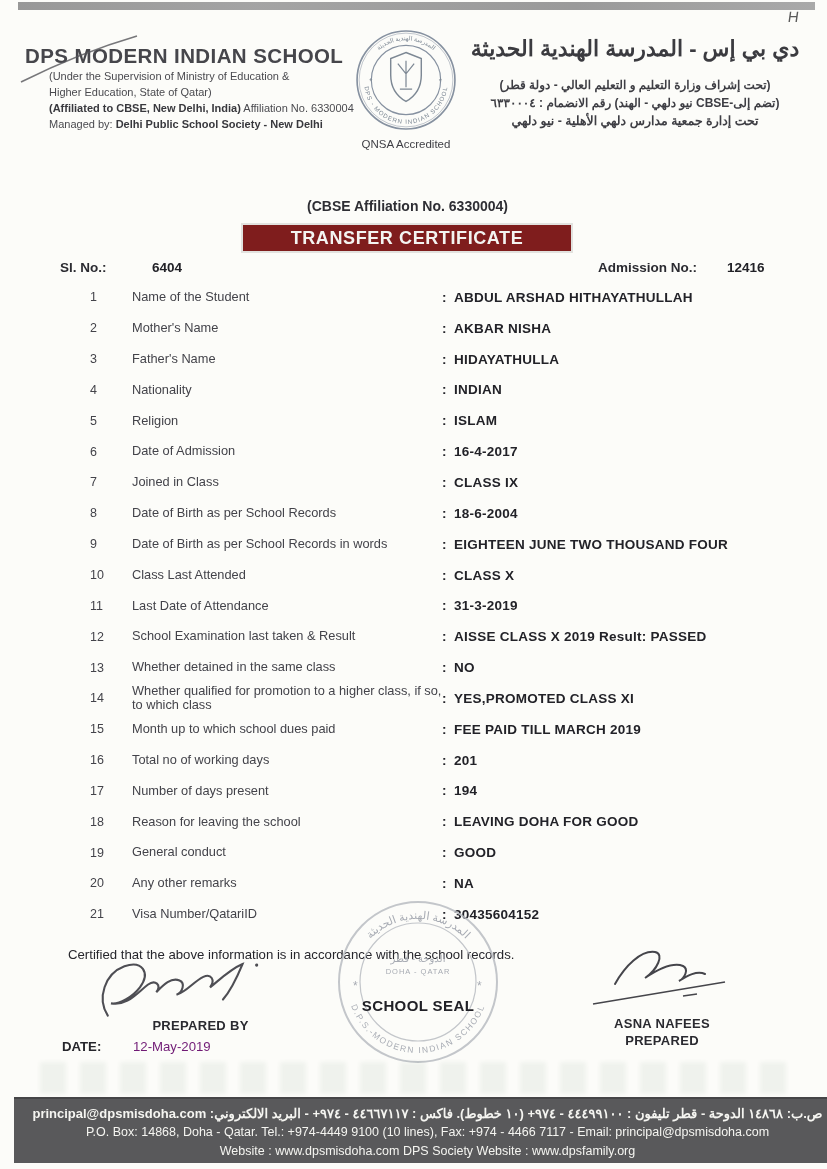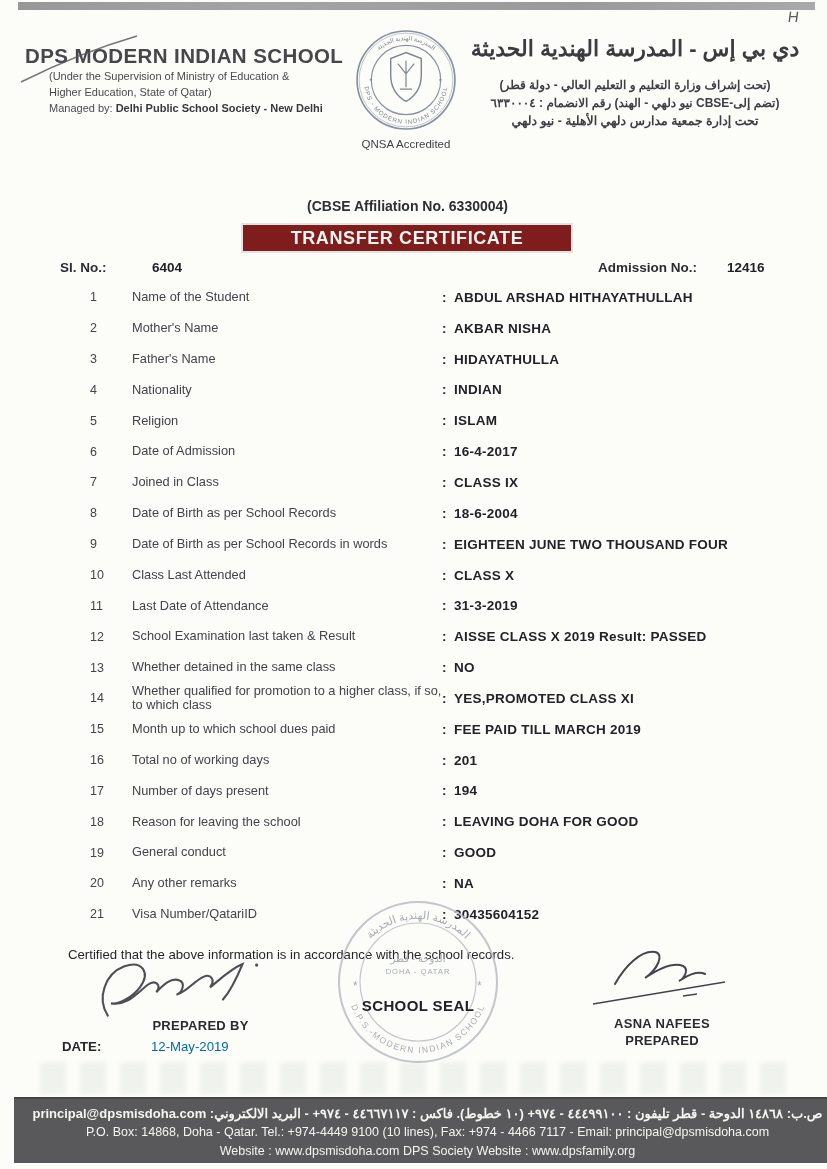--- a/index.html
+++ b/index.html
@@ -52,21 +52,21 @@
   .f-colon { width:12px; font-size:13.5px; font-weight:bold; color:#222228; flex:none; }
   .f-value { font-size:13.5px; font-weight:bold; color:#222228; letter-spacing:.25px; }
 
   
   .certified { position:absolute; top:947px; left:68px; font-size:13.2px; font-weight:normal; color:#26262c; }
   .sig-prepared { position:absolute; left:92px; top:952px; transform:rotate(-4deg); }
   .prepared-by { position:absolute; left:113px; top:1018px; width:175px; text-align:center;
     font-size:13px; font-weight:bold; color:#2a2a30; letter-spacing:.3px; }
   .date-row { position:absolute; left:62px; top:1039px; font-size:13.2px; }
   .date-label { font-weight:bold; color:#26262c; }
-  .date-value { margin-left:46px; color:#0369a1; }
+  .date-value { margin-left:28px; color:#701a75; }
 
   .seal-wrap { position:absolute; left:333px; top:898px; width:170px; height:168px; }
   .school-seal-label { position:absolute; left:348px; top:997px; width:140px; text-align:center;
     font-size:15px; font-weight:bold; color:#202026; letter-spacing:.4px; }
 
   .sig-principal { position:absolute; left:585px; top:942px; }
   .principal-name { position:absolute; left:578px; top:1016px; width:168px; text-align:center;
     font-size:13px; font-weight:bold; color:#2a2a30; letter-spacing:.3px; }
   .principal-title { position:absolute; left:578px; top:1033px; width:168px; text-align:center;
     font-size:13px; font-weight:bold; color:#2a2a30; letter-spacing:.3px; }
@@ -96,20 +96,21 @@
 
   <div class="header-left">
     <div class="school-name-en">
       <span>DPS MODERN INDIAN SCHOOL</span>
       <svg class="pen-scribble" width="150" height="60" viewBox="0 0 150 60">
         <path d="M2,52 C30,38 70,20 118,6" stroke="#55555a" stroke-width="1.6" fill="none" opacity=".8"></path>
       </svg>
     </div>
     <div class="hdr-sub">(Under the Supervision of Ministry of Education &amp;</div>
     <div class="hdr-sub">Higher Education, State of Qatar)</div>
+    <div class="hdr-sub"><span class="bold">(Affiliated to CBSE, New Delhi, India)</span><span> Affiliation No. 6330004</span></div>
     <div class="hdr-sub"><span>Managed by: </span><span class="bold">Delhi Public School Society - New Delhi</span></div>
   </div>
 
   <div class="logo-block">
     <svg width="104" height="104" viewBox="0 0 102 102">
       <defs>
         <path id="logoTop" d="M 10,53 A 41,41 0 0 1 92,53" fill="none"></path>
         <path id="logoBottom" d="M 10,53 A 41,41 0 0 0 92,53" fill="none"></path>
       </defs>
       <circle cx="51" cy="51" r="48" fill="none" stroke="#8691a0" stroke-width="1.6"></circle>

